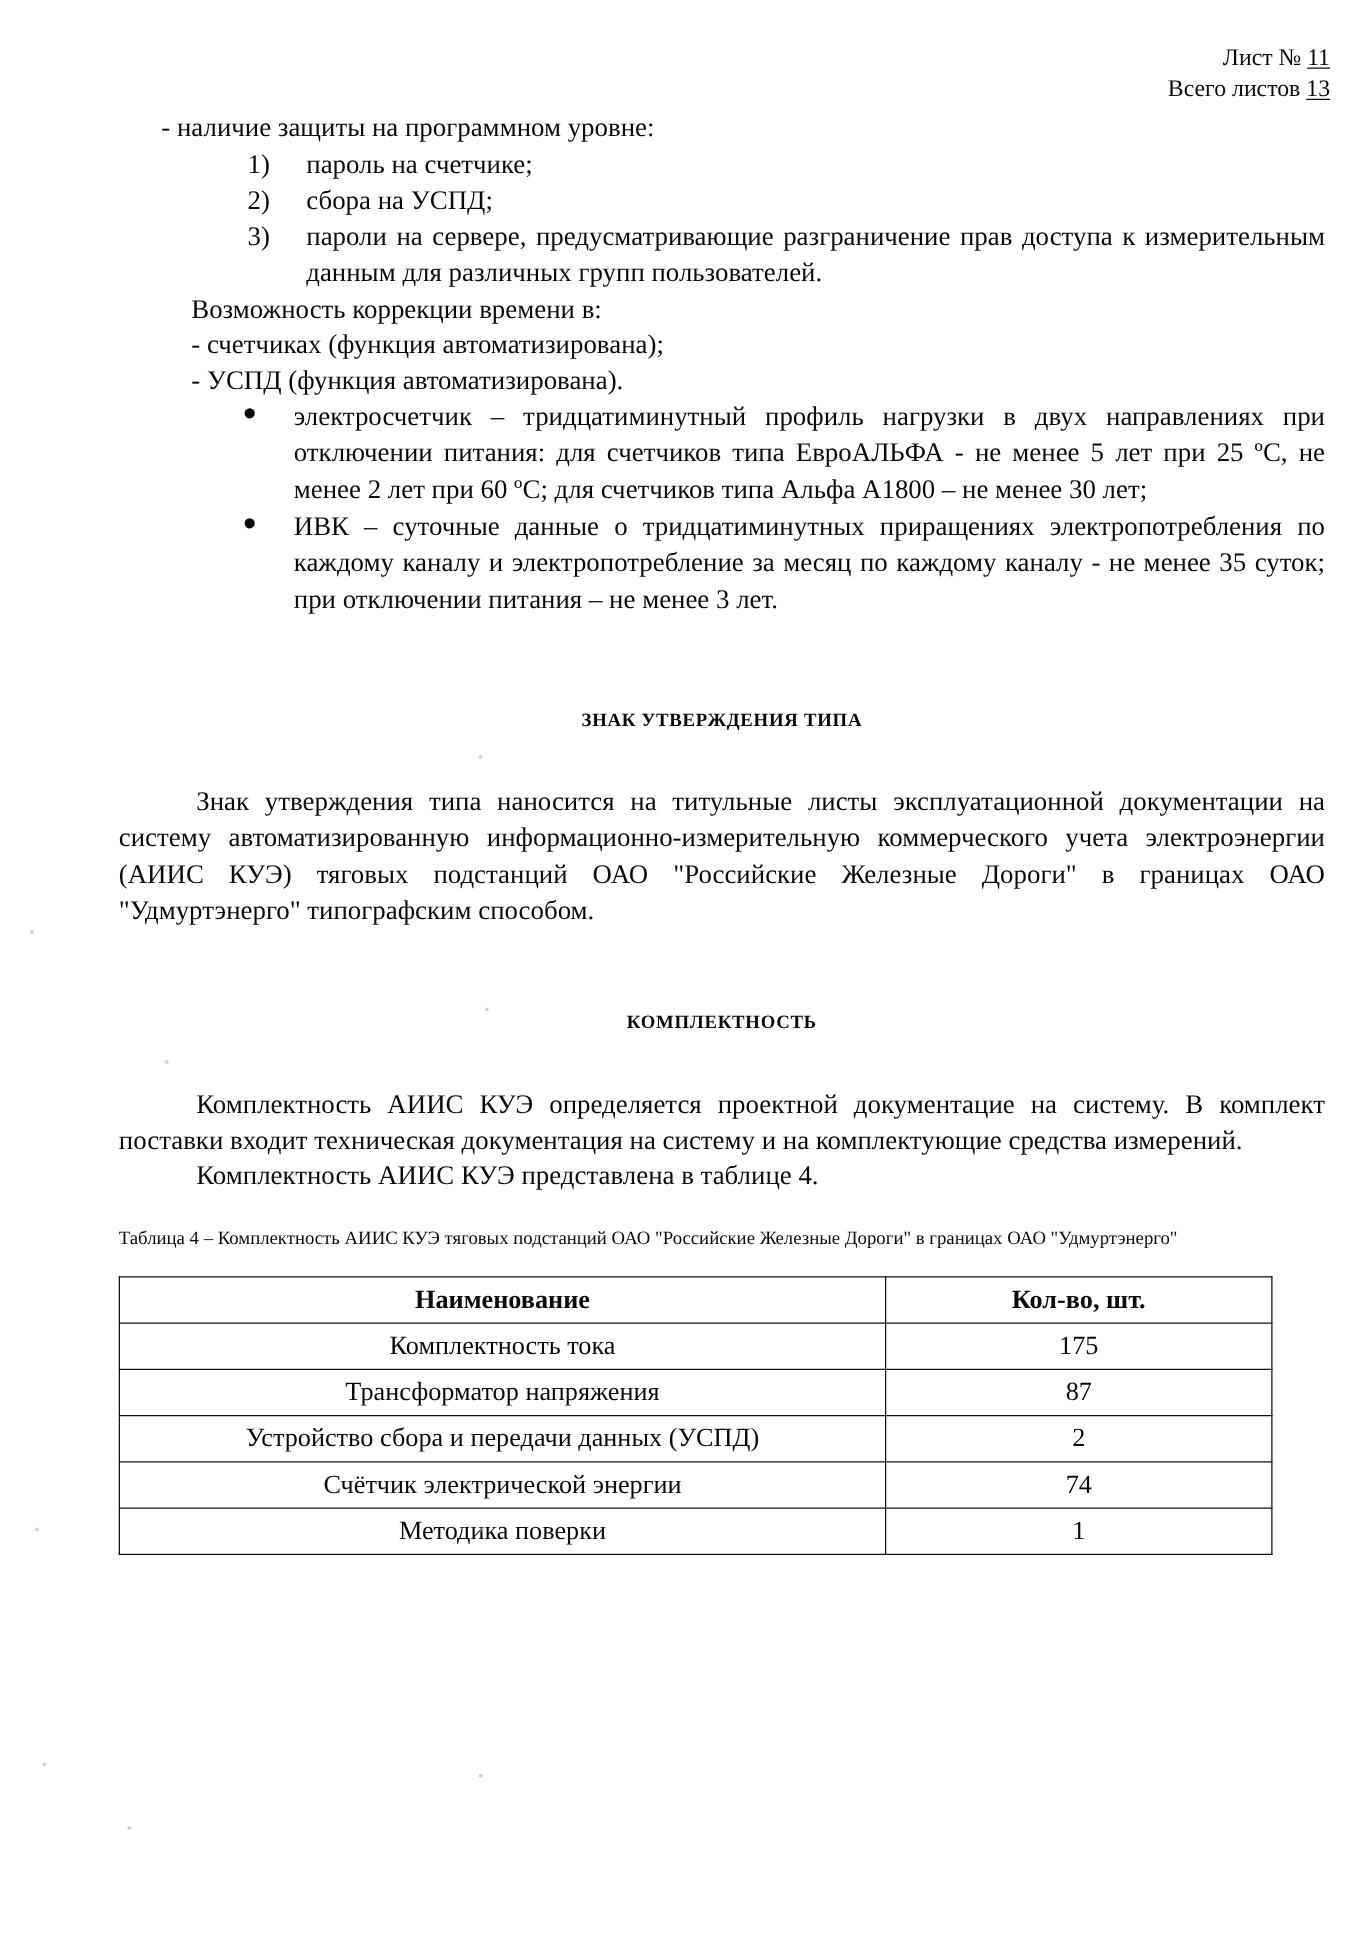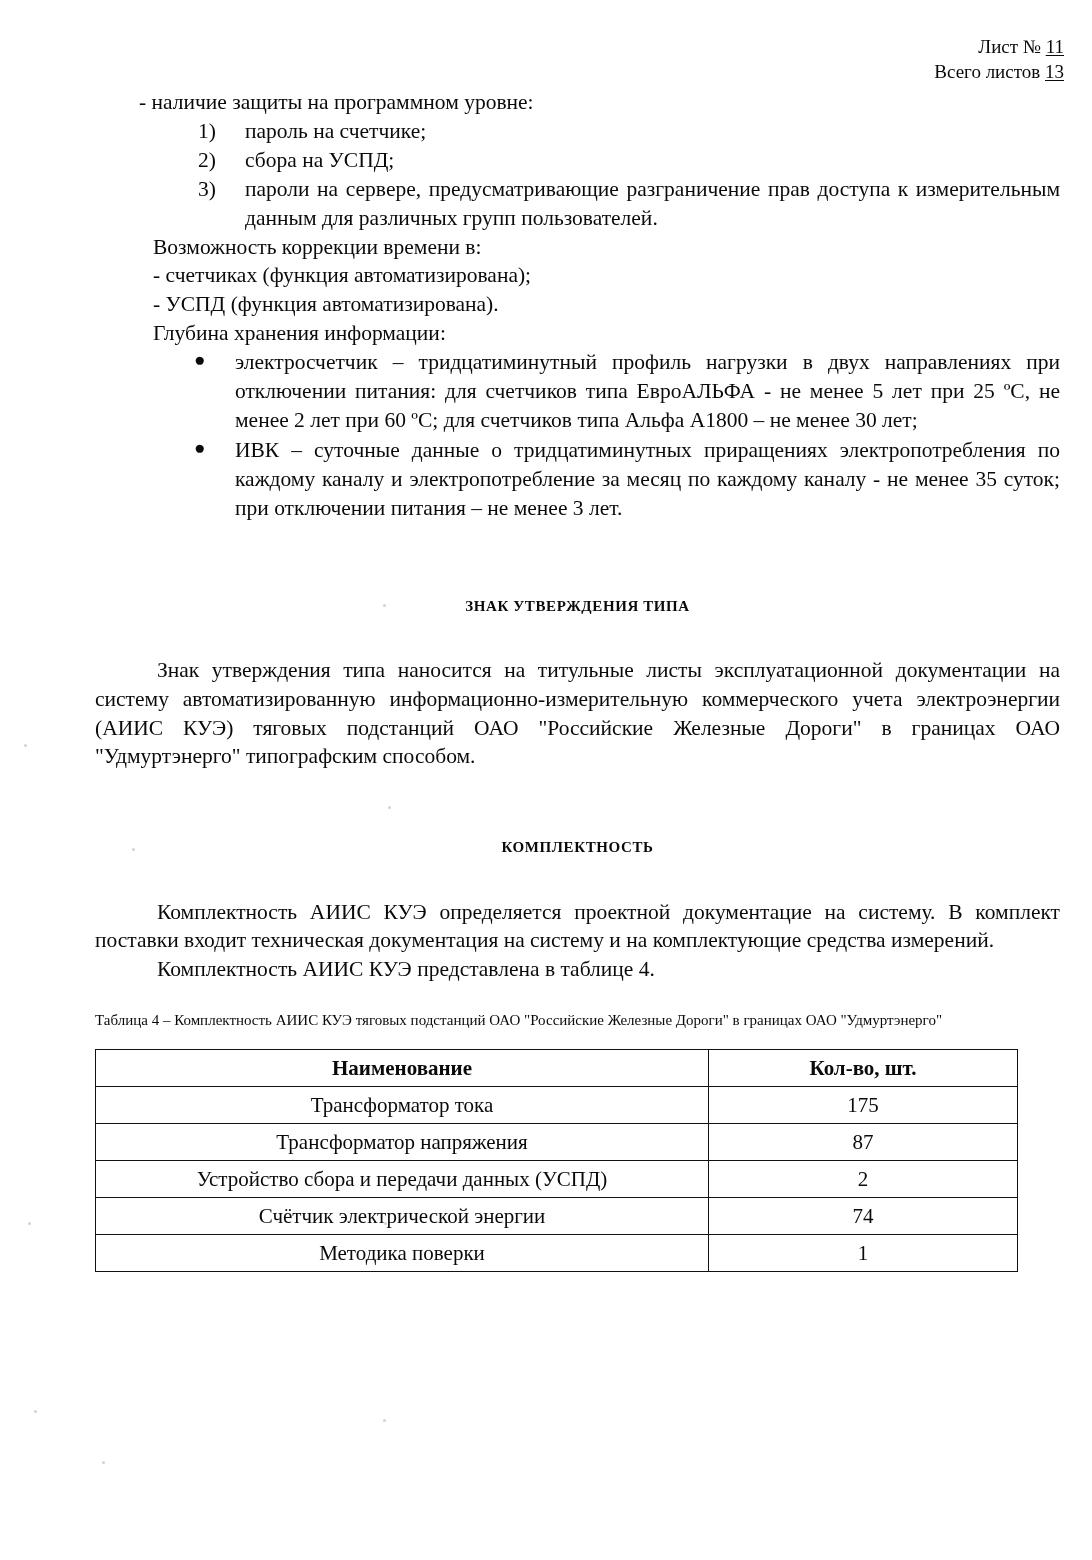--- a/index.html
+++ b/index.html
@@ -48,21 +48,21 @@
     width: 965px;
     font-size: 21.5px;
     line-height: 1.345;
   }
 
   p {
     margin: 0;
   }
 
   .lead-line {
-    margin-left: 50px;
+    margin-left: 40px;
     text-indent: -6px;
   }
 
   
   .num-list {
     margin: 0;
     padding: 0;
     list-style: none;
   }
   .num-list > li {
@@ -200,21 +200,20 @@
       <li>
         <span class="marker">3)</span>
         <span class="txt">пароли на сервере, предусматривающие разграничение прав доступа к измерительным данным для различных групп пользователей.</span>
       </li>
     </ol>
 
     <div class="plain-block">
       <p>Возможность коррекции времени в:</p>
       <p>- счетчиках (функция автоматизирована);</p>
       <p>- УСПД (функция автоматизирована).</p>
-      <p>Глубина хранения информации:</p>
     </div>
 
     <ul class="bullet-list">
       <li>
         <span class="bullet">●</span>
         <span class="txt">электросчетчик – тридцатиминутный профиль нагрузки в двух направлениях  при отключении питания: для счетчиков типа ЕвроАЛЬФА - не менее 5 лет при 25 ºС, не менее 2 лет при 60 ºС; для счетчиков типа Альфа А1800 – не менее 30 лет;</span>
       </li>
       <li>
         <span class="bullet">●</span>
         <span class="txt">ИВК – суточные данные о тридцатиминутных приращениях электропотребления по каждому каналу и электропотребление за месяц по каждому каналу - не менее 35 суток; при отключении питания – не менее 3 лет.</span>
@@ -242,21 +241,21 @@
         <col class="c-qty">
       </colgroup>
       <thead>
         <tr>
           <th>Наименование</th>
           <th>Кол-во, шт.</th>
         </tr>
       </thead>
       <tbody>
         <tr>
-          <td>Трансформатор тока</td>
+          <td>Комплектность тока</td>
           <td>175</td>
         </tr>
         <tr>
           <td>Трансформатор напряжения</td>
           <td>87</td>
         </tr>
         <tr>
           <td>Устройство сбора и передачи данных (УСПД)</td>
           <td>2</td>
         </tr>

